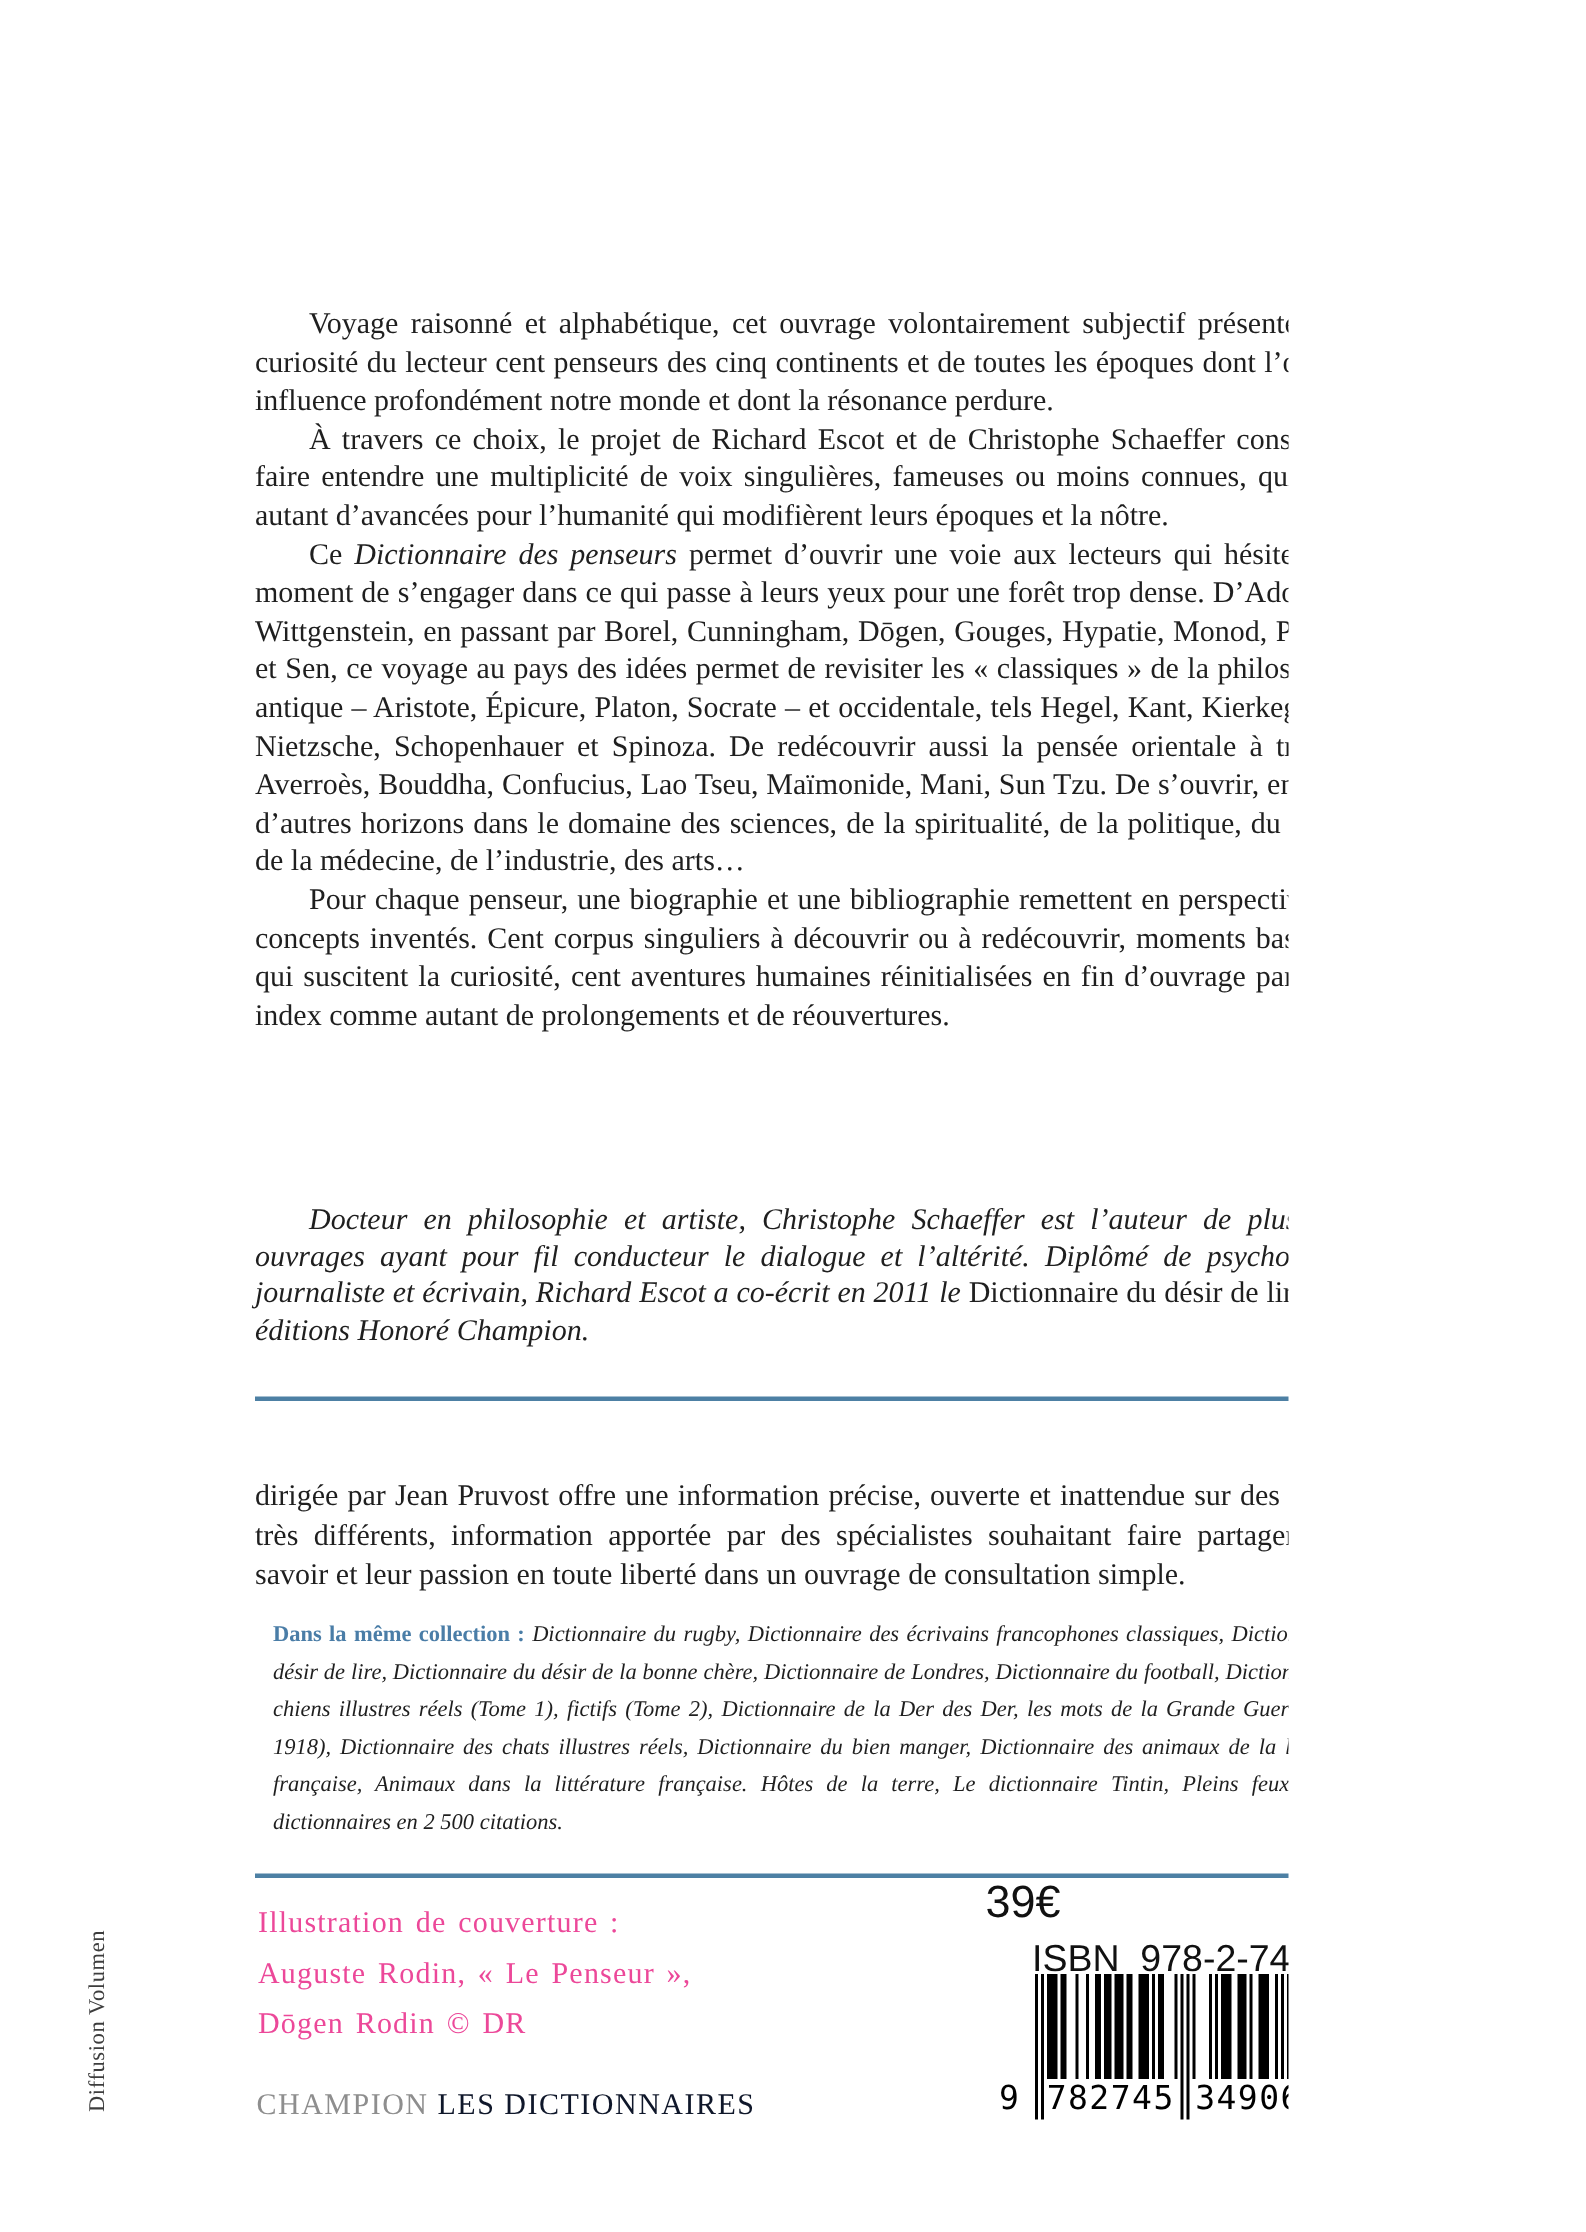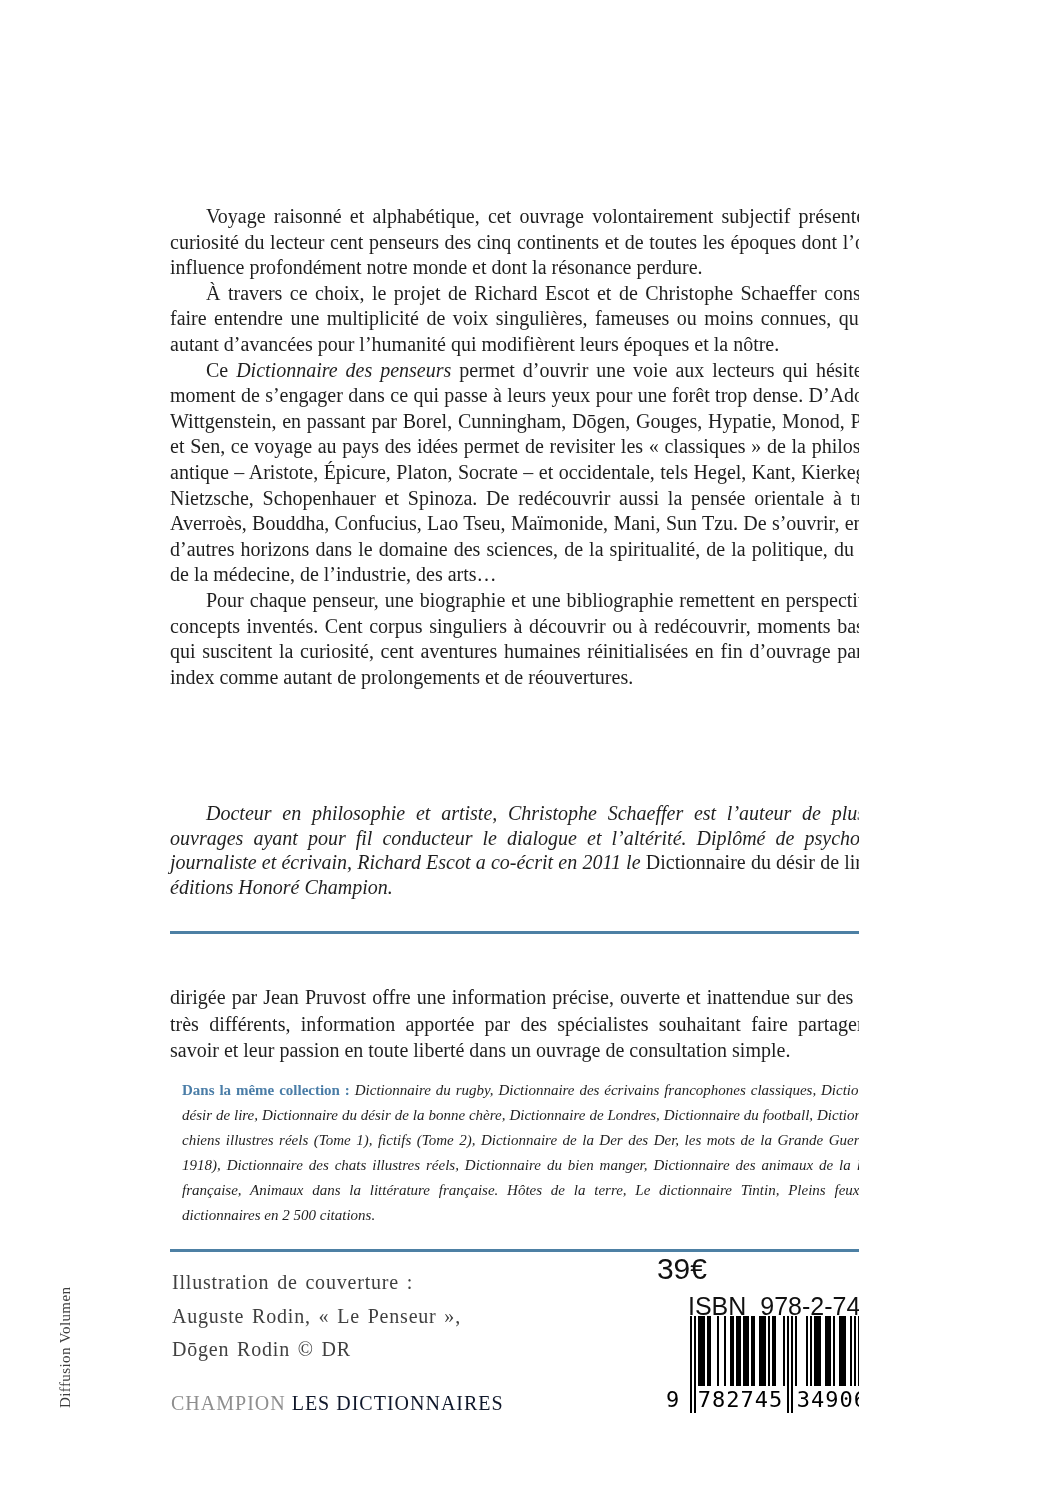--- a/index.html
+++ b/index.html
@@ -24,21 +24,21 @@
   .rule2{top:1249px;}
 
   
   .heading{top:942px;margin:0;font-size:26px;font-weight:normal;color:#4a7da7;letter-spacing:.5px;white-space:nowrap;}
   .intro{top:984px;margin:0;font-size:20px;line-height:26.6px;text-align:justify;}
   .same{top:1066px;margin:12px;font-size:15px;line-height:25px;text-align:justify;}
   .same .label{font-style:normal;font-weight:bold;color:#4a7da7;}
   .same .it{font-style:italic;}
 
   
-  .credit{position:absolute;left:172px;top:1266px;font-size:20px;line-height:33.5px;letter-spacing:.8px;word-spacing:2px;color:#404040;}
+  .credit{position:absolute;left:172px;top:1266px;font-size:20px;line-height:33.5px;letter-spacing:.8px;word-spacing:2px;color:#ec4899;}
   .imprint{position:absolute;left:171px;top:1392px;font-size:20px;letter-spacing:1px;white-space:nowrap;}
   .imprint .champ{color:#8e8e8e;}
   .imprint .dict{color:#0f172a;}
 
   
   .price{position:absolute;right:152px;top:1252px;font-family:"Liberation Sans","DejaVu Sans",sans-serif;font-size:30px;color:#111;}
   .isbn{position:absolute;left:688px;top:1292px;width:204px;text-align:center;font-family:"Liberation Sans","DejaVu Sans",sans-serif;font-size:25px;color:#111;white-space:nowrap;}
   .barcode{position:absolute;left:690px;top:1316px;width:200px;height:97px;}
   .bar{position:absolute;top:0;background:#000;height:70px;}
   .bar.guard{height:97px;}

